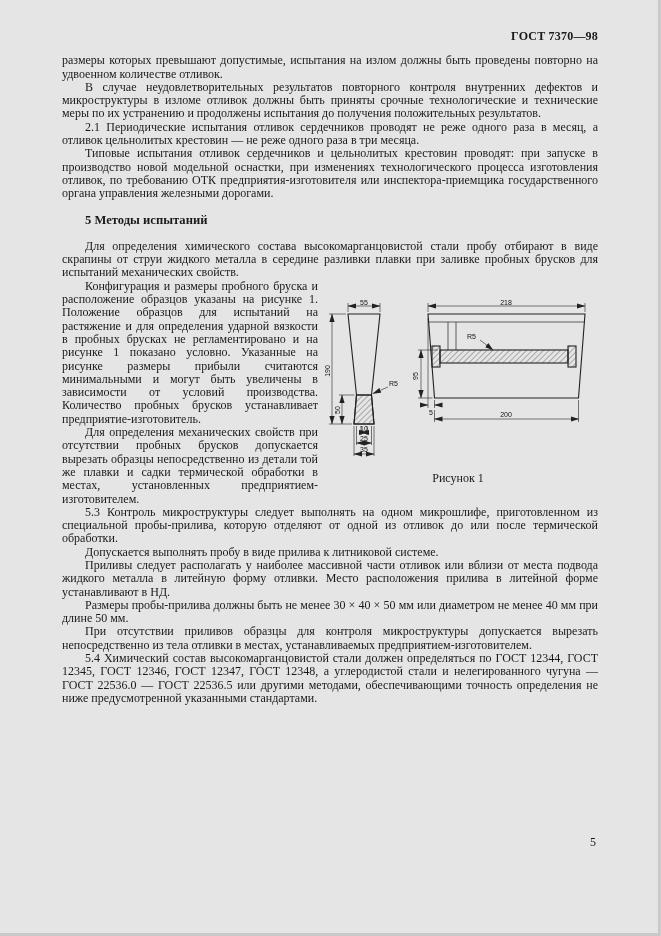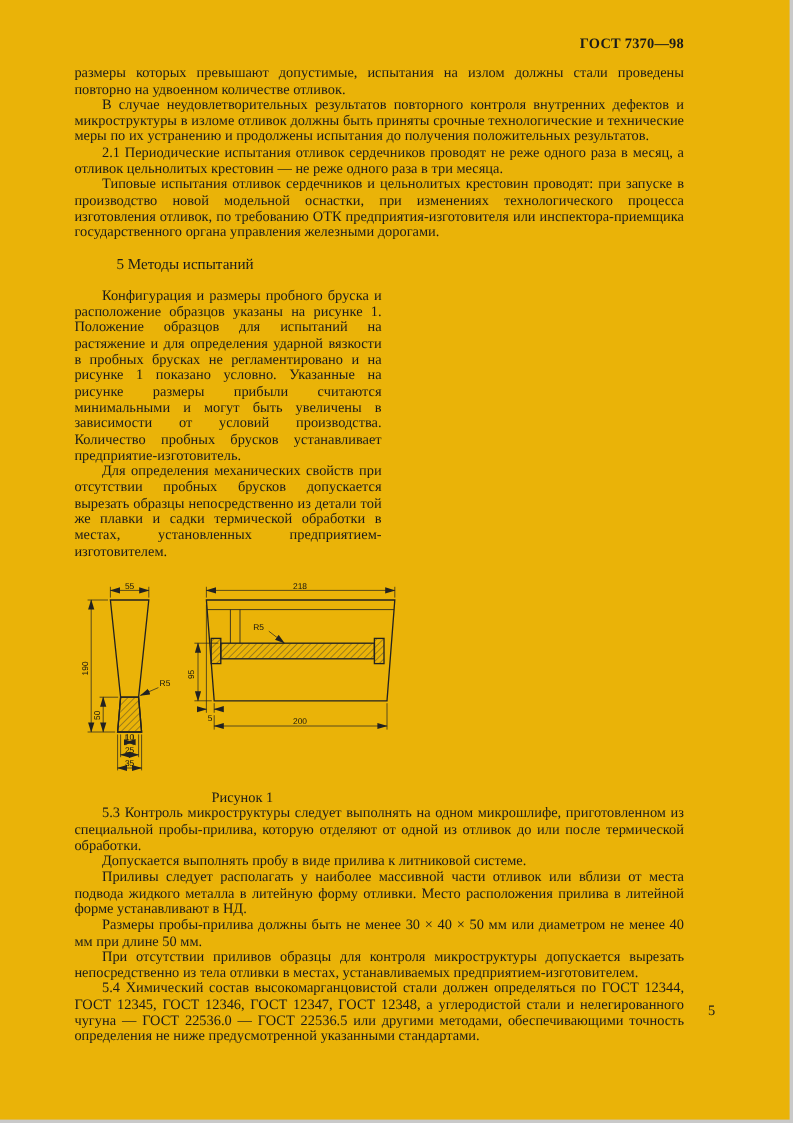--- a/index.html
+++ b/index.html
@@ -1,43 +1,43 @@
 <!DOCTYPE html>
 <html lang="ru"><head>
 <meta charset="utf-8">
 <style>
   * { margin:0; padding:0; box-sizing:border-box; }
   html, body { background:#ffffff; }
   .page {
     position:relative;
     width:661px; height:936px;
-    background:#eab308;
-    padding:30px 88px 0 62px;
+    background:#e5e5e5;
+    padding:30px 60px 0 62px;
     font-family:"Liberation Serif", serif;
     font-size:12px;
     line-height:13.3px;
     color:#1a1a1a;
     border-right:3px solid #c9c9c9;
     border-bottom:3px solid #c9c9c9;
     overflow:hidden;
   }
   .doc-header {
     text-align:right;
     font-weight:bold;
     margin-bottom:11px;
     letter-spacing:0.2px;
   }
   .para { text-align:justify; text-indent:23px; }
   .para.cont { text-indent:0; }
   .section-heading {
-    font-weight:normal;
+    font-weight:bold;
     font-size:12.6px;
-    margin:13px 0 13px 35px;
+    margin:13px 0 13px 23px;
   }
-  .twocol { display:flex;flex-direction:column; }
+  .twocol { display:flex; }
   .col-text { width:256px; }
   .col-text .para { text-align:justify; }
   .col-fig { width:280px; }
   .fig-svg { display:block; margin:18px auto 0 auto; }
   .fig-caption { text-align:center; margin-top:6px; }
   .page-number {
     position:absolute;
     top:836px; right:62px;
   }
   svg text {
@@ -49,27 +49,28 @@
 </style>
 </head>
 <body>
 
 <div class="page">
 
   <div class="doc-header">
     <span>ГОСТ 7370—98</span>
   </div>
 
-  <p class="para cont">размеры которых превышают допустимые, испытания на излом должны стали проведены повторно на удвоенном количестве отливок.</p>
+  <p class="para cont">размеры которых превышают допустимые, испытания на излом должны быть проведены повторно на удвоенном количестве отливок.</p>
   <p class="para">В случае неудовлетворительных результатов повторного контроля внутренних дефектов и микроструктуры в изломе отливок должны быть приняты срочные технологические и технические меры по их устранению и продолжены испытания до получения положительных результатов.</p>
   <p class="para">2.1 Периодические испытания отливок сердечников проводят не реже одного раза в месяц, а отливок цельнолитых крестовин — не реже одного раза в три месяца.</p>
   <p class="para">Типовые испытания отливок сердечников и цельнолитых крестовин проводят: при запуске в производство новой модельной оснастки, при изменениях технологического процесса изготовления отливок, по требованию ОТК предприятия-изготовителя или инспектора-приемщика государственного органа управления железными дорогами.</p>
 
   <div class="section-heading">5 Методы испытаний</div>
 
+  <p class="para">Для определения химического состава высокомарганцовистой стали пробу отбирают в виде скрапины от струи жидкого металла в середине разливки плавки при заливке пробных брусков для испытаний механических свойств.</p>
 
   <div class="twocol">
     <div class="col-text">
       <p class="para">Конфигурация и размеры пробного бруска и расположение образцов указаны на рисунке 1. Положение образцов для испытаний на растяжение и для определения ударной вязкости в пробных брусках не регламентировано и на рисунке 1 показано условно. Указанные на рисунке размеры прибыли считаются минимальными и могут быть увеличены в зависимости от условий производства. Количество пробных брусков устанавливает предприятие-изготовитель.</p>
       <p class="para">Для определения механических свойств при отсутствии пробных брусков допускается вырезать образцы непосредственно из детали той же плавки и садки термической обработки в местах, установленных предприятием-изготовителем.</p>
     </div>
 
     <div class="col-fig">
       <svg class="fig-svg" width="282" height="168" viewBox="0 0 282 168" xmlns="http://www.w3.org/2000/svg">
         <defs>

